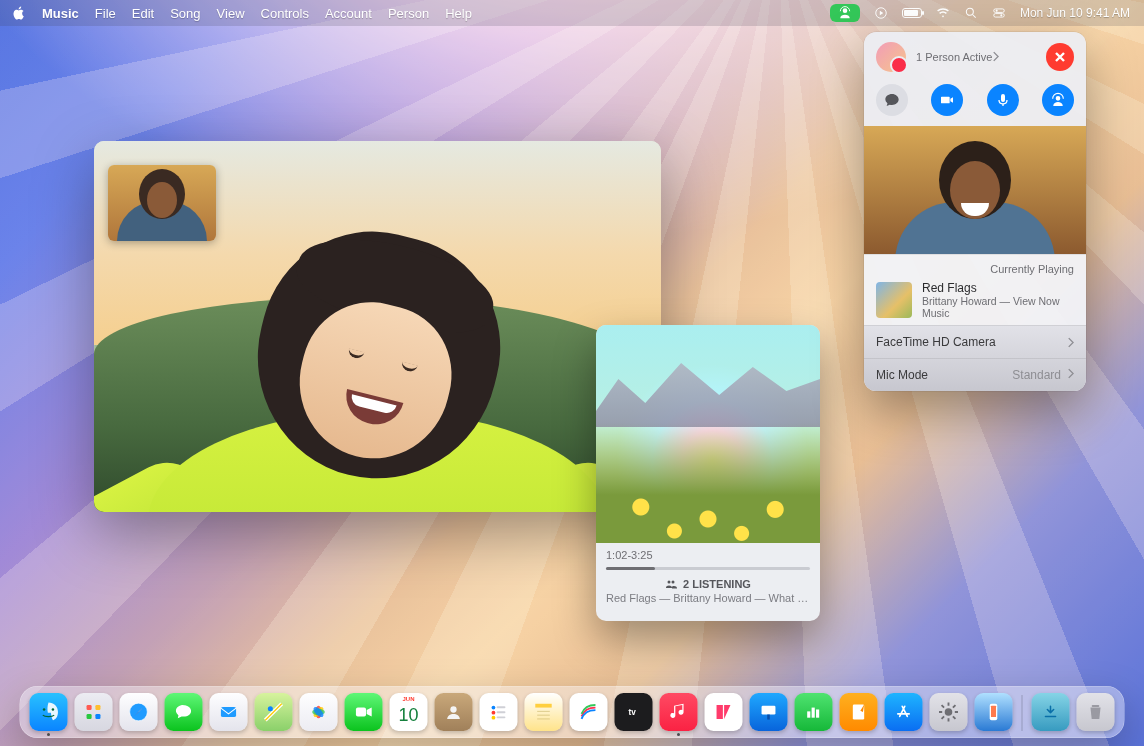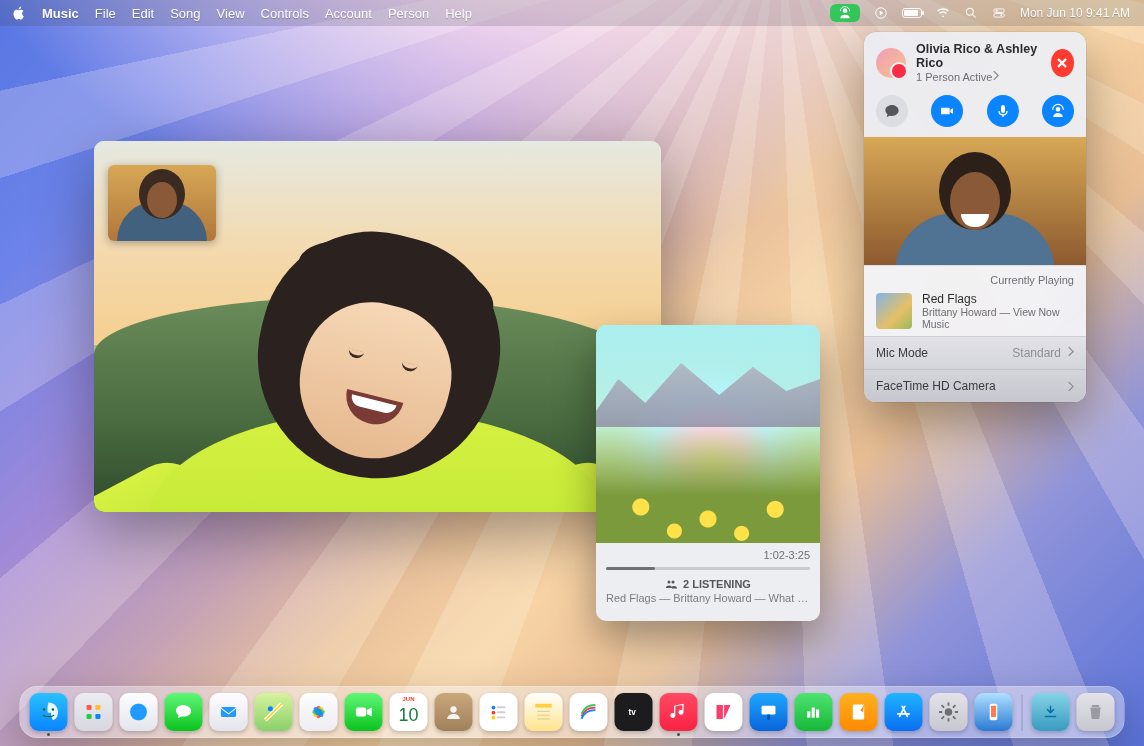--- a/index.html
+++ b/index.html
@@ -128,21 +128,21 @@
   .nowplaying .flowers{position:absolute;left:0;right:0;bottom:0;height:120px;
     background:
       radial-gradient(circle at 20% 70%, #ffe249 0 8px, transparent 9px),
       radial-gradient(circle at 50% 80%, #ffe249 0 8px, transparent 9px),
       radial-gradient(circle at 80% 72%, #ffe249 0 8px, transparent 9px),
       radial-gradient(circle at 35% 90%, #ffe249 0 7px, transparent 8px),
       radial-gradient(circle at 65% 92%, #ffe249 0 7px, transparent 8px),
       linear-gradient(180deg, transparent, #7a9a3c 60%);
   }
   .nowplaying .meta{padding:6px 10px 8px; color:#4a4a4e;}
-  .nowplaying .times{display:flex;justify-content:flex-end;font-size:11px;color:#6e6e73;}
+  .nowplaying .times{display:flex;justify-content:flex-start;font-size:11px;color:#6e6e73;}
   .nowplaying .bar{height:3px;background:#c9cbd1;border-radius:2px;margin:6px 0 8px;position:relative;}
   .nowplaying .bar .fill{position:absolute;left:0;top:0;bottom:0;width:24%;background:#6e6e73;border-radius:2px;}
   .nowplaying .listening{font-size:11px;text-align:center;color:#55565b;font-weight:600;display:flex;gap:6px;justify-content:center;align-items:center;}
   .nowplaying .track{font-size:11px;text-align:center;color:#7b7c82;margin-top:2px;white-space:nowrap;overflow:hidden;text-overflow:ellipsis;}
 
   
   .popover {
     position:absolute; right:58px; top:32px; width:222px;
     border-radius:12px; background:rgba(236,238,244,.92);
     box-shadow:0 20px 50px rgba(0,0,0,.35), 0 0 0 .5px rgba(0,0,0,.1);
@@ -337,21 +337,20 @@
       <span>2 LISTENING</span>
     </div>
     <div class="track">Red Flags — Brittany Howard — What Now</div>
   </div>
 </div>
 
 <div class="popover">
   <div class="row hdr">
     <div class="avatar"></div>
     <div style="min-width:0;">
-      <div class="name">Olivia Rico &amp; Ashley Rico</div>
       <div class="sub">
         <span>1 Person Active</span>
         <span class="chev"><svg viewBox="0 0 8 12">
               <path d="M2 1l5 5-5 5"></path>
             </svg></span>
       </div>
     </div>
     <div class="closebtn">
       <svg viewBox="0 0 12 12">
           <path d="M2 2l8 8M10 2l-8 8"></path>
@@ -393,36 +392,36 @@
       <div class="thumb"></div>
       <div>
         <div class="t1">Red Flags</div>
         <div class="t2">Brittany Howard — View Now</div>
         <div class="t3">Music</div>
       </div>
     </div>
   </div>
   <div class="settings">
     <div class="srow">
+      <span>FaceTime HD Camera</span>
+      <span class="val chev">
+          <svg viewBox="0 0 8 12">
+            <path d="M2 1l5 5-5 5"></path>
+          </svg>
+        </span>
+    </div>
+    <div class="srow">
       <span>Mic Mode</span>
       <span class="val">
         <span>Standard</span>
         <span class="chev"><svg viewBox="0 0 8 12">
               <path d="M2 1l5 5-5 5"></path>
             </svg></span>
       </span>
     </div>
-    <div class="srow">
-      <span>FaceTime HD Camera</span>
-      <span class="val chev">
-          <svg viewBox="0 0 8 12">
-            <path d="M2 1l5 5-5 5"></path>
-          </svg>
-        </span>
-    </div>
   </div>
 </div>
 
 <div class="dock">
   <div class="app finder">
       <div class="dot"></div>
     <svg viewBox="0 0 38 38">
         <path fill="#fff" d="M19 4c-2 6-2 12-1 16h5c0 4 1 8 3 12 4-1 8-5 8-13C34 10 27 4 19 4z" opacity=".9"></path>
         <circle cx="12" cy="15" r="2" fill="#063"></circle>
         <circle cx="26" cy="15" r="2" fill="#063"></circle>

